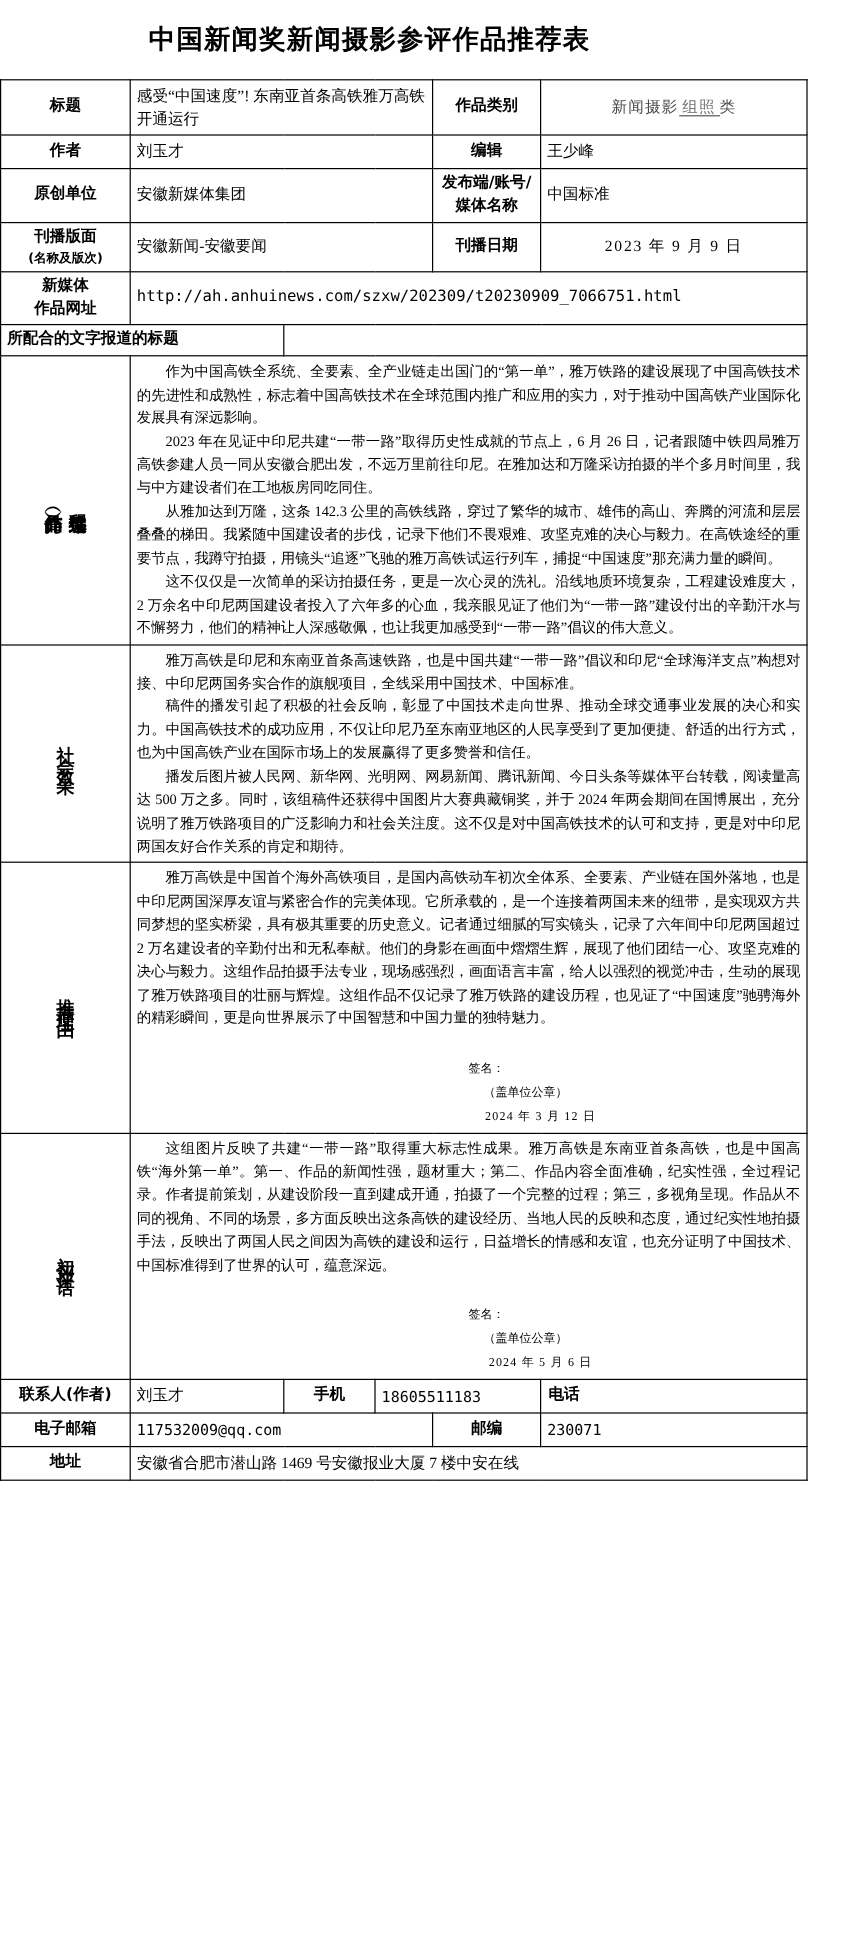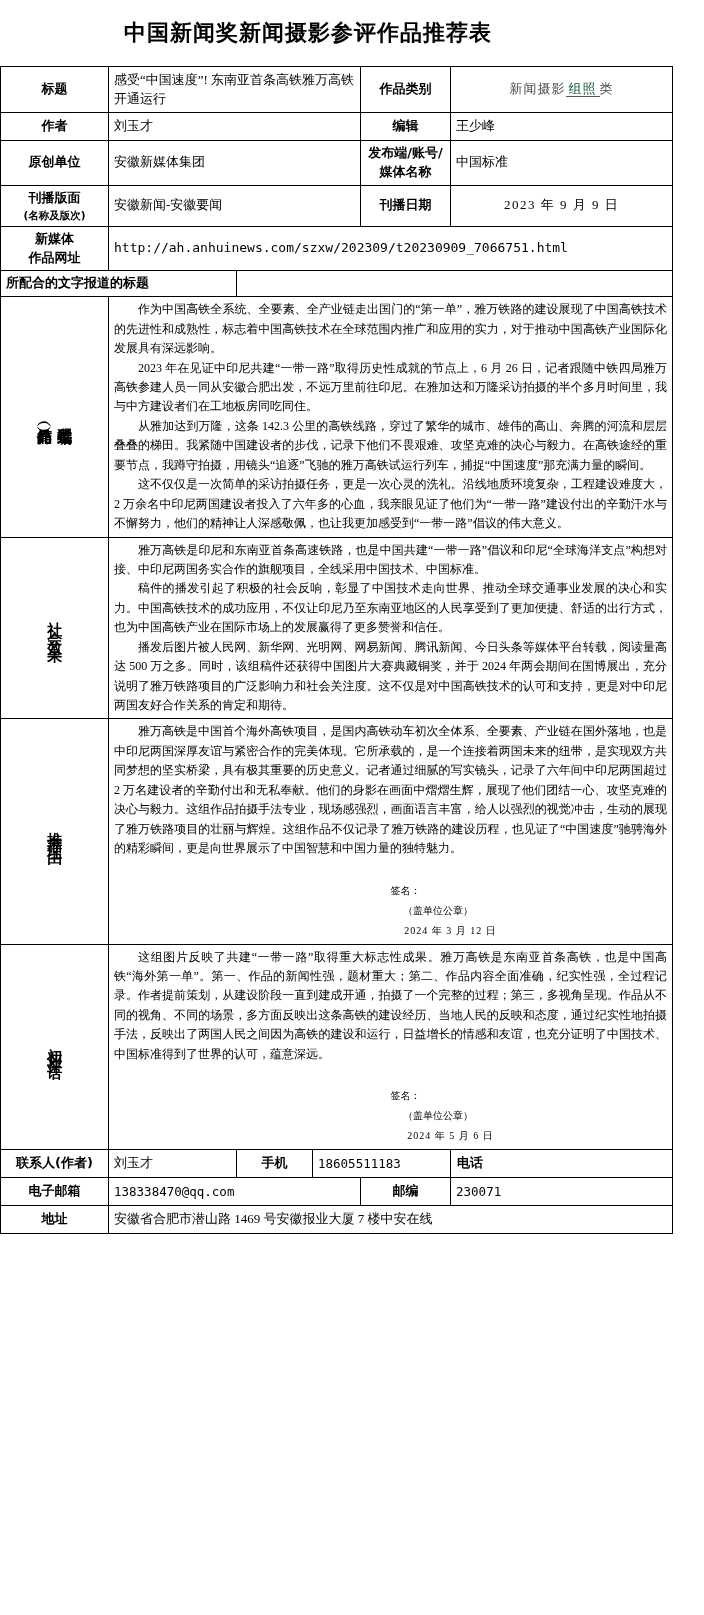--- a/index.html
+++ b/index.html
@@ -82,21 +82,21 @@
   }
   .cat-val {
     text-align: center;
     font-size: 14.5px;
     color: #4a4a4a;
     letter-spacing: 1px;
   }
   .cat-val .ul {
     border-bottom: 1px solid #555;
     padding: 0 3px;
-    color: #14532d;
+    color: #737373;
   }
   .date-val {
     text-align: center;
     font-size: 14px;
     letter-spacing: 1.5px;
   }
   
   .vlabel {
     text-align: center;
     vertical-align: middle;
@@ -288,21 +288,21 @@
     <tr>
       <td class="foot-lbl">联系人(作者)</td>
       <td class="foot-val" style="height:28px;">刘玉才</td>
       <td class="foot-lbl">手机</td>
       <td class="foot-val mono" colspan="2">18605511183</td>
       <td class="foot-lbl" style="text-align:left;padding-left:6px;"><span>电话</span></td>
     </tr>
 
     <tr>
       <td class="foot-lbl">电子邮箱</td>
-      <td class="foot-val mono" colspan="3" style="height:28px;">138338470@qq.com</td>
+      <td class="foot-val mono" colspan="3" style="height:28px;">117532009@qq.com</td>
       <td class="foot-lbl">邮编</td>
       <td class="foot-val mono">230071</td>
     </tr>
 
     <tr>
       <td class="foot-lbl">地址</td>
       <td class="foot-val" colspan="5" style="height:28px;">安徽省合肥市潜山路 1469 号安徽报业大厦 7 楼中安在线</td>
     </tr>
 
   </tbody>

